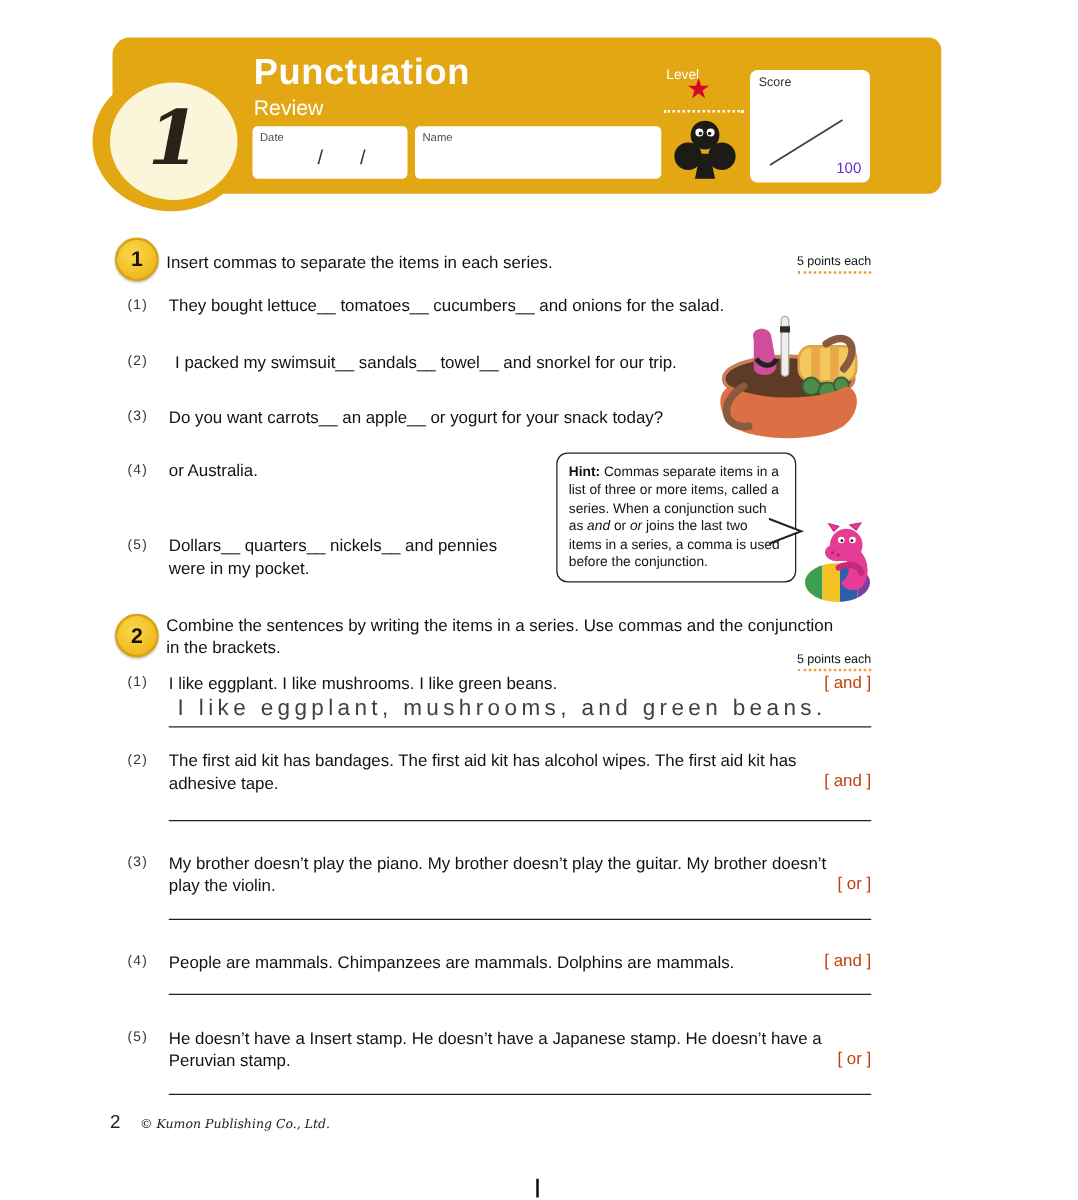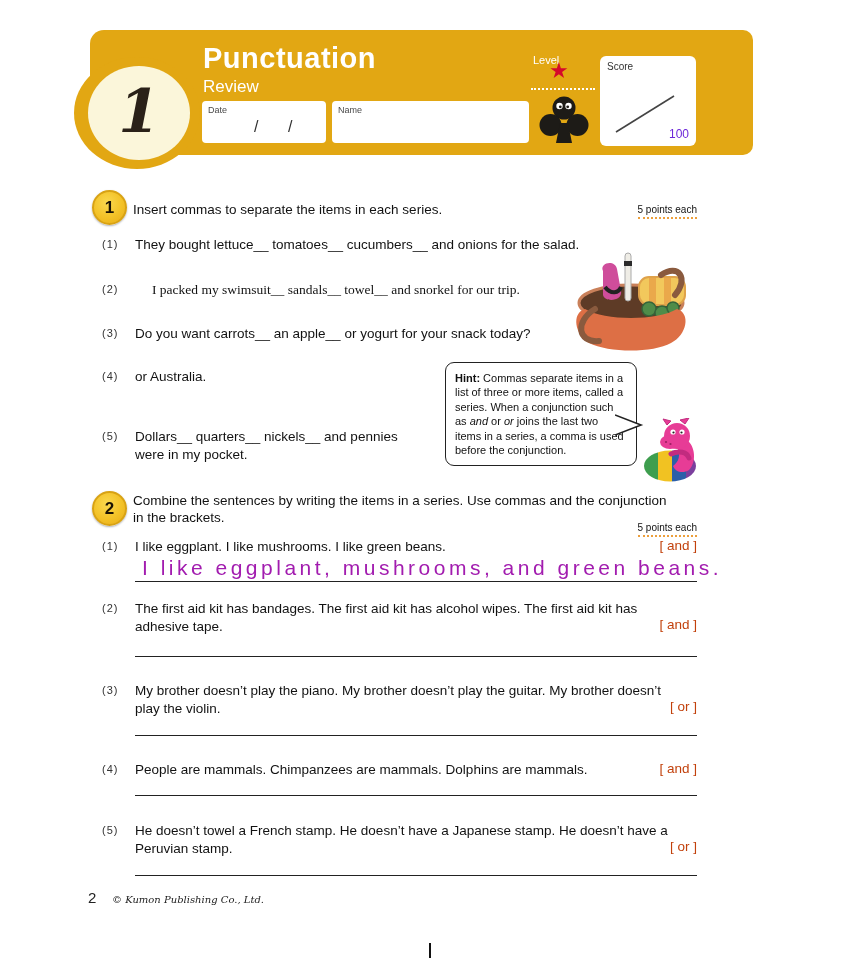--- a/index.html
+++ b/index.html
@@ -37,21 +37,21 @@
     border:2px solid #D8A214;box-shadow:0 1px 2px rgba(0,0,0,.3);
     display:flex;align-items:center;justify-content:center;
     font-weight:bold;font-size:17px;color:#1A1204;}
   .instr{font-size:13.5px;color:#121212;line-height:17px;white-space:nowrap;}
   .points{font-size:10px;color:#111;border-bottom:2px dotted #EC9F3C;padding-bottom:2px;white-space:nowrap;}
   .qnum{font-size:11px;color:#333;letter-spacing:1px;white-space:nowrap;}
   .qtext{font-size:13.5px;color:#121212;line-height:17.5px;}
   .qtext div{white-space:nowrap;}
   .conj{font-size:13.5px;color:#c2410c;white-space:nowrap;padding-left:24px;}
   .answer-line{height:0;border-top:1.6px solid #222;width:562px;left:135px;}
-  .handwriting{font-size:21px;letter-spacing:3.5px;color:#a21caf;white-space:nowrap;}
+  .handwriting{font-size:18px;letter-spacing:3.5px;color:#404040;white-space:nowrap;}
 
   
   .hint-box{left:445px;top:362px;width:172px;border:1.6px solid #222;border-radius:9px;
     background:#fff;padding:8px 9px;font-size:11px;line-height:14.4px;color:#111;}
   .hint-box .hlabel{font-weight:bold;}
   .hint-box .it{font-style:italic;}
 
   
   .page-num{left:88px;top:889px;font-size:15px;color:#222;}
   .copyright{left:112px;top:894px;font-size:10px;color:#222;font-family:"DejaVu Serif",serif;font-style:italic;}
@@ -114,21 +114,21 @@
   <div class="abs" style="right:165px;top:199px;">
     <span class="points">5 points each</span>
   </div>
 
   <div class="abs qnum" style="left:102px;top:238px;">(1)</div>
   <div class="abs qtext" style="left:135px;top:236px;">
     <div>They bought lettuce__ tomatoes__ cucumbers__ and onions for the salad.</div>
   </div>
 
   <div class="abs qnum" style="left:102px;top:283px;">(2)</div>
-  <div class="abs qtext" style="left:152px;top:281px;font-family:Liberation Serif, serif;">
+  <div class="abs qtext" style="left:140px;top:281px;">
     <div>I packed my swimsuit__ sandals__ towel__ and snorkel for our trip.</div>
   </div>
 
   <div class="abs qnum" style="left:102px;top:327px;">(3)</div>
   <div class="abs qtext" style="left:135px;top:325px;">
     <div>Do you want carrots__ an apple__ or yogurt for your snack today?</div>
   </div>
 
   <div class="abs qnum" style="left:102px;top:370px;">(4)</div>
   <div class="abs qtext" style="left:135px;top:368px;">
@@ -233,21 +233,21 @@
 
   <div class="abs qnum" style="left:102px;top:763px;">(4)</div>
   <div class="abs qtext" style="left:135px;top:761px;">
     <div>People are mammals. Chimpanzees are mammals. Dolphins are mammals.</div>
   </div>
   <div class="abs conj" style="right:165px;top:761px;">[ and ]</div>
   <div class="abs answer-line" style="top:795px;"></div>
 
   <div class="abs qnum" style="left:102px;top:824px;">(5)</div>
   <div class="abs qtext" style="left:135px;top:822px;">
-    <div>He doesn’t towel a French stamp. He doesn’t have a Japanese stamp. He doesn’t have a</div>
+    <div>He doesn’t have a Insert stamp. He doesn’t have a Japanese stamp. He doesn’t have a</div>
     <div>Peruvian stamp.</div>
   </div>
   <div class="abs conj" style="right:165px;top:839px;">[ or ]</div>
   <div class="abs answer-line" style="top:875px;"></div>
 
   <div class="abs page-num">2</div>
   <div class="abs copyright">© Kumon Publishing Co., Ltd.</div>
   <div class="abs crop-mark"></div>
 
 </div>

